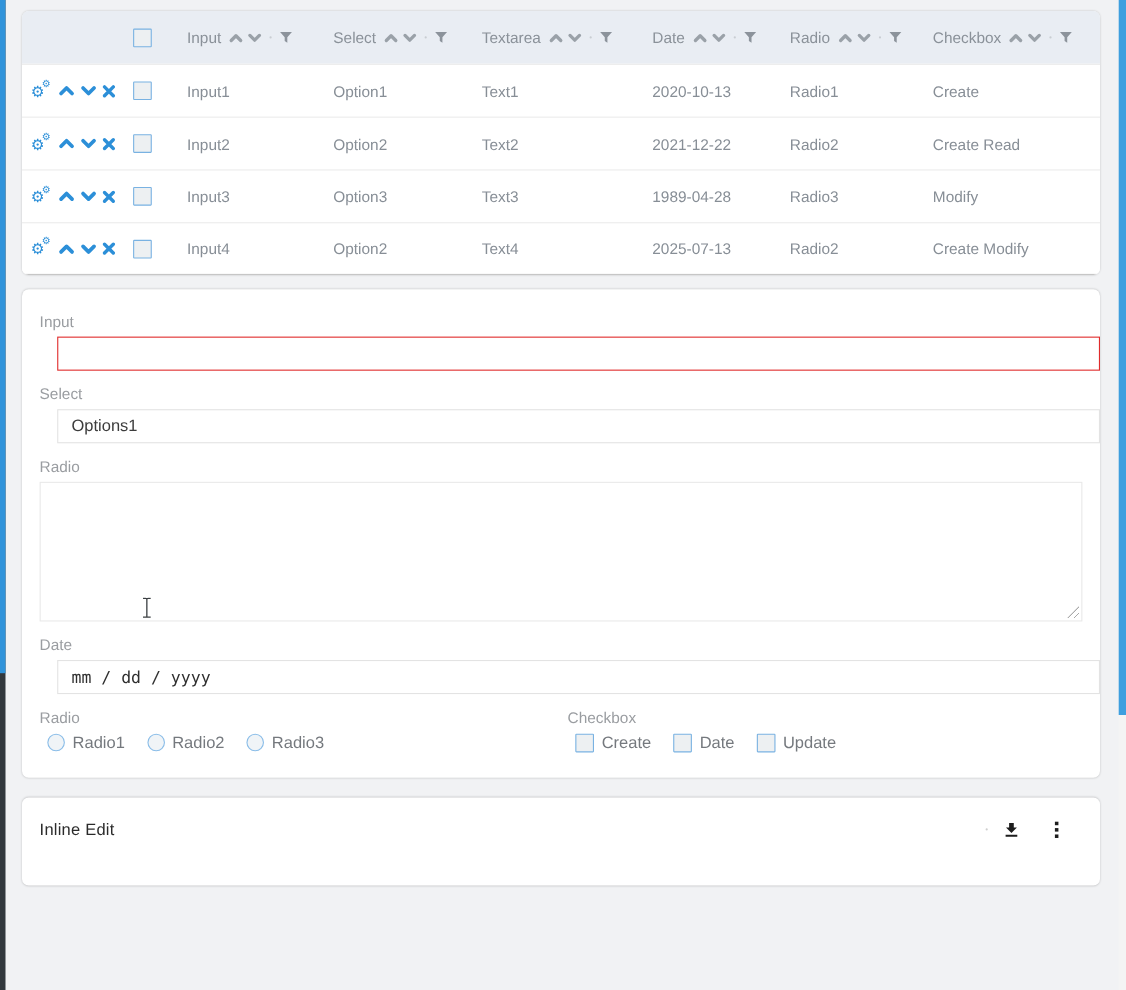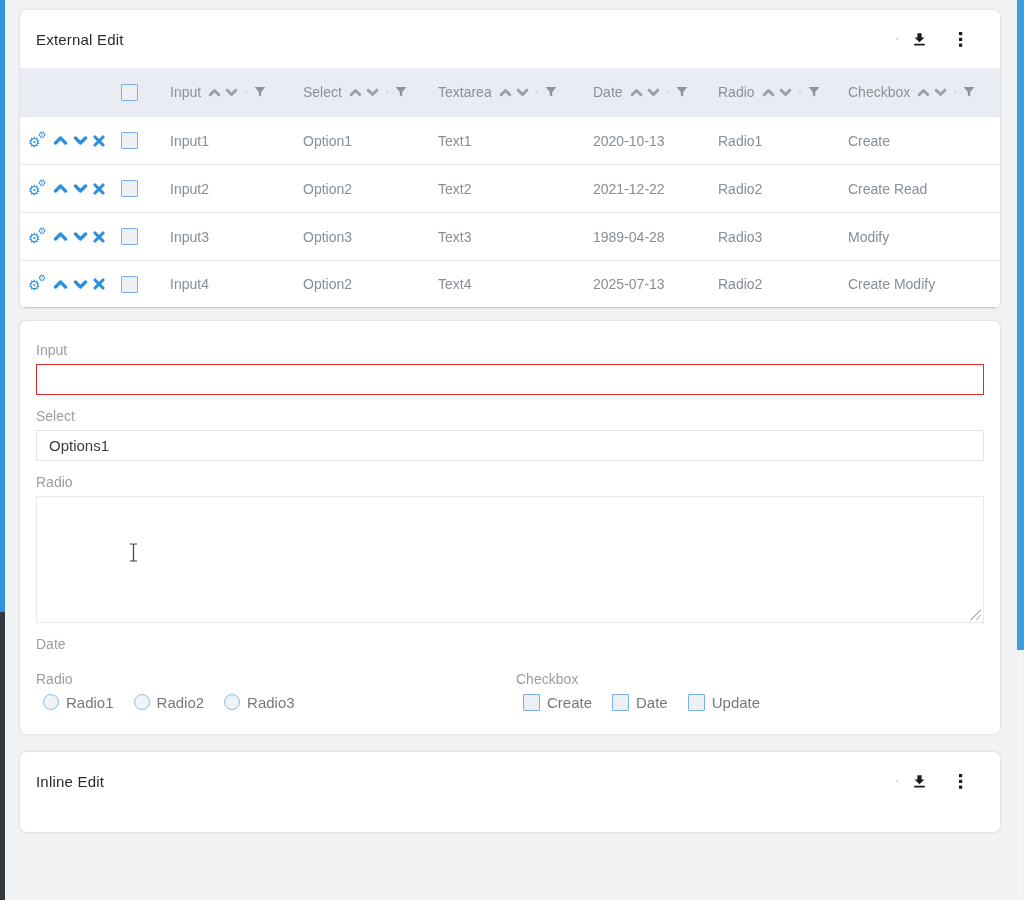--- a/index.html
+++ b/index.html
@@ -61,21 +61,21 @@
   .gear-big   { position:absolute; left:0; top:3px; font-size:14px; }
   .gear-small { position:absolute; left:10px; top:-1px; font-size:9px; }
 
   
   .form-card { margin-top:13px; }
   .form-body { padding:22px 16px 0; }
   .form-body label { display:block; font-size:14px; line-height:15px; color:#9a9da1; margin:14px 0 6px; }
   .form-body label.first { margin-top:0; }
   .fld {
     width:100%; height:31px; border:1px solid #e3e3e3; background:#fff;
-    display:flex; align-items:center; padding:0 12px; font-size:15px; color:#3c3c3c;
+    display:flex; align-items:center; padding:0 12px; font-size:15px; color:#3c3c3c;margin-left:16px;
   }
   .fld.error { border:1px solid #e02b2b; }
   .textarea-mock { position:relative; width:100%; height:127px; border:1px solid #e9e9e9; background:#fff; }
   .resize-handle {
     position:absolute; right:2px; bottom:2px; width:11px; height:11px; cursor:nwse-resize;
     background:repeating-linear-gradient(-45deg, transparent 0 3px, #a9a9a9 3px 4px);
     clip-path:polygon(100% 0, 100% 100%, 0 100%);
   }
   .date-fld { font-family:"DejaVu Sans Mono", monospace; font-size:15px; color:#2f2f2f; letter-spacing:0; }
   .two-col { display:flex; }
@@ -106,377 +106,362 @@
 <div class="sb-left">
   <div class="thumb"></div>
 </div>
 <div class="sb-right">
   <div class="thumb"></div>
 </div>
 
 <div class="content">
 
   <section class="card" style="margin-top:10px;">
+
+    <div class="tbl-row thead">
+      <div class="col-actions"></div>
+      <div class="col-check">
+        <span class="checkbox"></span>
+      </div>
+
+      <div class="th c-input">
+        <span class="lbl">Input</span>
+        <span class="sort">
+            <svg width="13" height="9" viewBox="0 0 13 9">
+              <path d="M2.2 6.8 6.5 2.5 10.8 6.8" fill="none" stroke="currentColor" stroke-width="3" stroke-linecap="round" stroke-linejoin="round"></path>
+            </svg>
+          </span>
+        <span class="sort">
+            <svg width="13" height="9" viewBox="0 0 13 9">
+              <path d="M2.2 2.2 6.5 6.5 10.8 2.2" fill="none" stroke="currentColor" stroke-width="3" stroke-linecap="round" stroke-linejoin="round"></path>
+            </svg>
+          </span>
+        <span class="hdr-dot"></span>
+        <span class="funnel">
+            <svg width="12" height="12" viewBox="0 0 12 12">
+              <path fill="#8c939b" d="M.6 1h10.8L7.2 5.9v4.9L4.8 9.2V5.9z"></path>
+            </svg>
+          </span>
+      </div>
+
+      <div class="th c-select">
+        <span class="lbl">Select</span>
+        <span class="sort">
+            <svg width="13" height="9" viewBox="0 0 13 9">
+              <path d="M2.2 6.8 6.5 2.5 10.8 6.8" fill="none" stroke="currentColor" stroke-width="3" stroke-linecap="round" stroke-linejoin="round"></path>
+            </svg>
+          </span>
+        <span class="sort">
+            <svg width="13" height="9" viewBox="0 0 13 9">
+              <path d="M2.2 2.2 6.5 6.5 10.8 2.2" fill="none" stroke="currentColor" stroke-width="3" stroke-linecap="round" stroke-linejoin="round"></path>
+            </svg>
+          </span>
+        <span class="hdr-dot"></span>
+        <span class="funnel">
+            <svg width="12" height="12" viewBox="0 0 12 12">
+              <path fill="#8c939b" d="M.6 1h10.8L7.2 5.9v4.9L4.8 9.2V5.9z"></path>
+            </svg>
+          </span>
+      </div>
+
+      <div class="th c-textarea">
+        <span class="lbl">Textarea</span>
+        <span class="sort">
+            <svg width="13" height="9" viewBox="0 0 13 9">
+              <path d="M2.2 6.8 6.5 2.5 10.8 6.8" fill="none" stroke="currentColor" stroke-width="3" stroke-linecap="round" stroke-linejoin="round"></path>
+            </svg>
+          </span>
+        <span class="sort">
+            <svg width="13" height="9" viewBox="0 0 13 9">
+              <path d="M2.2 2.2 6.5 6.5 10.8 2.2" fill="none" stroke="currentColor" stroke-width="3" stroke-linecap="round" stroke-linejoin="round"></path>
+            </svg>
+          </span>
+        <span class="hdr-dot"></span>
+        <span class="funnel">
+            <svg width="12" height="12" viewBox="0 0 12 12">
+              <path fill="#8c939b" d="M.6 1h10.8L7.2 5.9v4.9L4.8 9.2V5.9z"></path>
+            </svg>
+          </span>
+      </div>
+
+      <div class="th c-date">
+        <span class="lbl">Date</span>
+        <span class="sort">
+            <svg width="13" height="9" viewBox="0 0 13 9">
+              <path d="M2.2 6.8 6.5 2.5 10.8 6.8" fill="none" stroke="currentColor" stroke-width="3" stroke-linecap="round" stroke-linejoin="round"></path>
+            </svg>
+          </span>
+        <span class="sort">
+            <svg width="13" height="9" viewBox="0 0 13 9">
+              <path d="M2.2 2.2 6.5 6.5 10.8 2.2" fill="none" stroke="currentColor" stroke-width="3" stroke-linecap="round" stroke-linejoin="round"></path>
+            </svg>
+          </span>
+        <span class="hdr-dot"></span>
+        <span class="funnel">
+            <svg width="12" height="12" viewBox="0 0 12 12">
+              <path fill="#8c939b" d="M.6 1h10.8L7.2 5.9v4.9L4.8 9.2V5.9z"></path>
+            </svg>
+          </span>
+      </div>
+
+      <div class="th c-radio">
+        <span class="lbl">Radio</span>
+        <span class="sort">
+            <svg width="13" height="9" viewBox="0 0 13 9">
+              <path d="M2.2 6.8 6.5 2.5 10.8 6.8" fill="none" stroke="currentColor" stroke-width="3" stroke-linecap="round" stroke-linejoin="round"></path>
+            </svg>
+          </span>
+        <span class="sort">
+            <svg width="13" height="9" viewBox="0 0 13 9">
+              <path d="M2.2 2.2 6.5 6.5 10.8 2.2" fill="none" stroke="currentColor" stroke-width="3" stroke-linecap="round" stroke-linejoin="round"></path>
+            </svg>
+          </span>
+        <span class="hdr-dot"></span>
+        <span class="funnel">
+            <svg width="12" height="12" viewBox="0 0 12 12">
+              <path fill="#8c939b" d="M.6 1h10.8L7.2 5.9v4.9L4.8 9.2V5.9z"></path>
+            </svg>
+          </span>
+      </div>
+
+      <div class="th c-checkbox">
+        <span class="lbl">Checkbox</span>
+        <span class="sort">
+            <svg width="13" height="9" viewBox="0 0 13 9">
+              <path d="M2.2 6.8 6.5 2.5 10.8 6.8" fill="none" stroke="currentColor" stroke-width="3" stroke-linecap="round" stroke-linejoin="round"></path>
+            </svg>
+          </span>
+        <span class="sort">
+            <svg width="13" height="9" viewBox="0 0 13 9">
+              <path d="M2.2 2.2 6.5 6.5 10.8 2.2" fill="none" stroke="currentColor" stroke-width="3" stroke-linecap="round" stroke-linejoin="round"></path>
+            </svg>
+          </span>
+        <span class="hdr-dot"></span>
+        <span class="funnel">
+            <svg width="12" height="12" viewBox="0 0 12 12">
+              <path fill="#8c939b" d="M.6 1h10.8L7.2 5.9v4.9L4.8 9.2V5.9z"></path>
+            </svg>
+          </span>
+      </div>
+    </div>
+
+    <div class="tbl-row body-row">
+      <div class="col-actions">
+        <span class="act gear-wrap">
+            <span class="gear-big">⚙</span>
+            <span class="gear-small">⚙</span>
+          </span>
+        <span class="act">
+            <svg width="15" height="11" viewBox="0 0 15 11">
+              <path d="M2.5 8 7.5 3 12.5 8" fill="none" stroke="currentColor" stroke-width="3.4" stroke-linecap="round" stroke-linejoin="round"></path>
+            </svg>
+          </span>
+        <span class="act">
+            <svg width="15" height="11" viewBox="0 0 15 11">
+              <path d="M2.5 3 7.5 8 12.5 3" fill="none" stroke="currentColor" stroke-width="3.4" stroke-linecap="round" stroke-linejoin="round"></path>
+            </svg>
+          </span>
+        <span class="act">
+            <svg width="12" height="12" viewBox="0 0 12 12">
+              <path d="M2 2 10 10 M10 2 2 10" stroke="currentColor" stroke-width="3.1" stroke-linecap="round"></path>
+            </svg>
+          </span>
+      </div>
+      <div class="col-check">
+          <span class="checkbox"></span>
+        </div>
+      <div class="td c-input">Input1</div>
+      <div class="td c-select">Option1</div>
+      <div class="td c-textarea">Text1</div>
+      <div class="td c-date">2020-10-13</div>
+      <div class="td c-radio">Radio1</div>
+      <div class="td c-checkbox">Create</div>
+    </div>
+
+    <div class="tbl-row body-row">
+      <div class="col-actions">
+        <span class="act gear-wrap">
+            <span class="gear-big">⚙</span>
+            <span class="gear-small">⚙</span>
+          </span>
+        <span class="act">
+            <svg width="15" height="11" viewBox="0 0 15 11">
+              <path d="M2.5 8 7.5 3 12.5 8" fill="none" stroke="currentColor" stroke-width="3.4" stroke-linecap="round" stroke-linejoin="round"></path>
+            </svg>
+          </span>
+        <span class="act">
+            <svg width="15" height="11" viewBox="0 0 15 11">
+              <path d="M2.5 3 7.5 8 12.5 3" fill="none" stroke="currentColor" stroke-width="3.4" stroke-linecap="round" stroke-linejoin="round"></path>
+            </svg>
+          </span>
+        <span class="act">
+            <svg width="12" height="12" viewBox="0 0 12 12">
+              <path d="M2 2 10 10 M10 2 2 10" stroke="currentColor" stroke-width="3.1" stroke-linecap="round"></path>
+            </svg>
+          </span>
+      </div>
+      <div class="col-check">
+          <span class="checkbox"></span>
+        </div>
+      <div class="td c-input">Input2</div>
+      <div class="td c-select">Option2</div>
+      <div class="td c-textarea">Text2</div>
+      <div class="td c-date">2021-12-22</div>
+      <div class="td c-radio">Radio2</div>
+      <div class="td c-checkbox">Create Read</div>
+    </div>
+
+    <div class="tbl-row body-row">
+      <div class="col-actions">
+        <span class="act gear-wrap">
+            <span class="gear-big">⚙</span>
+            <span class="gear-small">⚙</span>
+          </span>
+        <span class="act">
+            <svg width="15" height="11" viewBox="0 0 15 11">
+              <path d="M2.5 8 7.5 3 12.5 8" fill="none" stroke="currentColor" stroke-width="3.4" stroke-linecap="round" stroke-linejoin="round"></path>
+            </svg>
+          </span>
+        <span class="act">
+            <svg width="15" height="11" viewBox="0 0 15 11">
+              <path d="M2.5 3 7.5 8 12.5 3" fill="none" stroke="currentColor" stroke-width="3.4" stroke-linecap="round" stroke-linejoin="round"></path>
+            </svg>
+          </span>
+        <span class="act">
+            <svg width="12" height="12" viewBox="0 0 12 12">
+              <path d="M2 2 10 10 M10 2 2 10" stroke="currentColor" stroke-width="3.1" stroke-linecap="round"></path>
+            </svg>
+          </span>
+      </div>
+      <div class="col-check">
+          <span class="checkbox"></span>
+        </div>
+      <div class="td c-input">Input3</div>
+      <div class="td c-select">Option3</div>
+      <div class="td c-textarea">Text3</div>
+      <div class="td c-date">1989-04-28</div>
+      <div class="td c-radio">Radio3</div>
+      <div class="td c-checkbox">Modify</div>
+    </div>
+
+    <div class="tbl-row body-row tbl-bottom">
+      <div class="col-actions">
+        <span class="act gear-wrap">
+            <span class="gear-big">⚙</span>
+            <span class="gear-small">⚙</span>
+          </span>
+        <span class="act">
+            <svg width="15" height="11" viewBox="0 0 15 11">
+              <path d="M2.5 8 7.5 3 12.5 8" fill="none" stroke="currentColor" stroke-width="3.4" stroke-linecap="round" stroke-linejoin="round"></path>
+            </svg>
+          </span>
+        <span class="act">
+            <svg width="15" height="11" viewBox="0 0 15 11">
+              <path d="M2.5 3 7.5 8 12.5 3" fill="none" stroke="currentColor" stroke-width="3.4" stroke-linecap="round" stroke-linejoin="round"></path>
+            </svg>
+          </span>
+        <span class="act">
+            <svg width="12" height="12" viewBox="0 0 12 12">
+              <path d="M2 2 10 10 M10 2 2 10" stroke="currentColor" stroke-width="3.1" stroke-linecap="round"></path>
+            </svg>
+          </span>
+      </div>
+      <div class="col-check">
+          <span class="checkbox"></span>
+        </div>
+      <div class="td c-input">Input4</div>
+      <div class="td c-select">Option2</div>
+      <div class="td c-textarea">Text4</div>
+      <div class="td c-date">2025-07-13</div>
+      <div class="td c-radio">Radio2</div>
+      <div class="td c-checkbox">Create Modify</div>
+    </div>
+  </section>
+
+  <section class="card form-card">
+    <div class="form-body">
+      <label class="first">Input</label>
+      <div class="fld error">
+          <span></span>
+        </div>
+
+      <label>Select</label>
+      <div class="fld">
+          <span>Options1</span>
+        </div>
+
+      <label>Radio</label>
+      <div class="textarea-mock">
+        <span></span>
+        <span class="resize-handle"></span>
+      </div>
+
+      <label>Date</label>
+      <div class="fld date-fld">
+          <span>mm / dd / yyyy</span>
+        </div>
+
+      <div class="two-col">
+        <div>
+          <label>Radio</label>
+          <div class="ctrl-row">
+            <span class="opt">
+                <span class="radio"></span>
+                <span>Radio1</span>
+              </span>
+            <span class="opt">
+                <span class="radio"></span>
+                <span>Radio2</span>
+              </span>
+            <span class="opt">
+                <span class="radio"></span>
+                <span>Radio3</span>
+              </span>
+          </div>
+        </div>
+        <div>
+          <label>Checkbox</label>
+          <div class="ctrl-row">
+            <span class="opt">
+                <span class="checkbox"></span>
+                <span>Create</span>
+              </span>
+            <span class="opt">
+                <span class="checkbox"></span>
+                <span>Date</span>
+              </span>
+            <span class="opt">
+                <span class="checkbox"></span>
+                <span>Update</span>
+              </span>
+          </div>
+        </div>
+      </div>
+    </div>
+  </section>
+
+  <section class="card inline-card">
     <div class="card-head">
-      <span class="card-title">External Edit</span>
+      <span class="card-title">Inline Edit</span>
       <div class="tools">
         <span class="tool-dot"></span>
         <span class="tool-btn">
           <svg width="17" height="17" viewBox="0 0 24 24">
               <path fill="#1d1d1d" d="M19 9h-4V3H9v6H5l7 7 7-7zM4.5 18v2.6h15V18h-15z"></path>
             </svg>
         </span>
         <span class="tool-btn">
           <svg width="5" height="17" viewBox="0 0 5 17">
             <rect x="1" y="1" width="3.2" height="3.2" fill="#1d1d1d"></rect>
             <rect x="1" y="6.8" width="3.2" height="3.2" fill="#1d1d1d"></rect>
             <rect x="1" y="12.6" width="3.2" height="3.2" fill="#1d1d1d"></rect>
           </svg>
         </span>
       </div>
     </div>
-
-    <div class="tbl-row thead">
-      <div class="col-actions"></div>
-      <div class="col-check">
-        <span class="checkbox"></span>
-      </div>
-
-      <div class="th c-input">
-        <span class="lbl">Input</span>
-        <span class="sort">
-            <svg width="13" height="9" viewBox="0 0 13 9">
-              <path d="M2.2 6.8 6.5 2.5 10.8 6.8" fill="none" stroke="currentColor" stroke-width="3" stroke-linecap="round" stroke-linejoin="round"></path>
-            </svg>
-          </span>
-        <span class="sort">
-            <svg width="13" height="9" viewBox="0 0 13 9">
-              <path d="M2.2 2.2 6.5 6.5 10.8 2.2" fill="none" stroke="currentColor" stroke-width="3" stroke-linecap="round" stroke-linejoin="round"></path>
-            </svg>
-          </span>
-        <span class="hdr-dot"></span>
-        <span class="funnel">
-            <svg width="12" height="12" viewBox="0 0 12 12">
-              <path fill="#8c939b" d="M.6 1h10.8L7.2 5.9v4.9L4.8 9.2V5.9z"></path>
-            </svg>
-          </span>
-      </div>
-
-      <div class="th c-select">
-        <span class="lbl">Select</span>
-        <span class="sort">
-            <svg width="13" height="9" viewBox="0 0 13 9">
-              <path d="M2.2 6.8 6.5 2.5 10.8 6.8" fill="none" stroke="currentColor" stroke-width="3" stroke-linecap="round" stroke-linejoin="round"></path>
-            </svg>
-          </span>
-        <span class="sort">
-            <svg width="13" height="9" viewBox="0 0 13 9">
-              <path d="M2.2 2.2 6.5 6.5 10.8 2.2" fill="none" stroke="currentColor" stroke-width="3" stroke-linecap="round" stroke-linejoin="round"></path>
-            </svg>
-          </span>
-        <span class="hdr-dot"></span>
-        <span class="funnel">
-            <svg width="12" height="12" viewBox="0 0 12 12">
-              <path fill="#8c939b" d="M.6 1h10.8L7.2 5.9v4.9L4.8 9.2V5.9z"></path>
-            </svg>
-          </span>
-      </div>
-
-      <div class="th c-textarea">
-        <span class="lbl">Textarea</span>
-        <span class="sort">
-            <svg width="13" height="9" viewBox="0 0 13 9">
-              <path d="M2.2 6.8 6.5 2.5 10.8 6.8" fill="none" stroke="currentColor" stroke-width="3" stroke-linecap="round" stroke-linejoin="round"></path>
-            </svg>
-          </span>
-        <span class="sort">
-            <svg width="13" height="9" viewBox="0 0 13 9">
-              <path d="M2.2 2.2 6.5 6.5 10.8 2.2" fill="none" stroke="currentColor" stroke-width="3" stroke-linecap="round" stroke-linejoin="round"></path>
-            </svg>
-          </span>
-        <span class="hdr-dot"></span>
-        <span class="funnel">
-            <svg width="12" height="12" viewBox="0 0 12 12">
-              <path fill="#8c939b" d="M.6 1h10.8L7.2 5.9v4.9L4.8 9.2V5.9z"></path>
-            </svg>
-          </span>
-      </div>
-
-      <div class="th c-date">
-        <span class="lbl">Date</span>
-        <span class="sort">
-            <svg width="13" height="9" viewBox="0 0 13 9">
-              <path d="M2.2 6.8 6.5 2.5 10.8 6.8" fill="none" stroke="currentColor" stroke-width="3" stroke-linecap="round" stroke-linejoin="round"></path>
-            </svg>
-          </span>
-        <span class="sort">
-            <svg width="13" height="9" viewBox="0 0 13 9">
-              <path d="M2.2 2.2 6.5 6.5 10.8 2.2" fill="none" stroke="currentColor" stroke-width="3" stroke-linecap="round" stroke-linejoin="round"></path>
-            </svg>
-          </span>
-        <span class="hdr-dot"></span>
-        <span class="funnel">
-            <svg width="12" height="12" viewBox="0 0 12 12">
-              <path fill="#8c939b" d="M.6 1h10.8L7.2 5.9v4.9L4.8 9.2V5.9z"></path>
-            </svg>
-          </span>
-      </div>
-
-      <div class="th c-radio">
-        <span class="lbl">Radio</span>
-        <span class="sort">
-            <svg width="13" height="9" viewBox="0 0 13 9">
-              <path d="M2.2 6.8 6.5 2.5 10.8 6.8" fill="none" stroke="currentColor" stroke-width="3" stroke-linecap="round" stroke-linejoin="round"></path>
-            </svg>
-          </span>
-        <span class="sort">
-            <svg width="13" height="9" viewBox="0 0 13 9">
-              <path d="M2.2 2.2 6.5 6.5 10.8 2.2" fill="none" stroke="currentColor" stroke-width="3" stroke-linecap="round" stroke-linejoin="round"></path>
-            </svg>
-          </span>
-        <span class="hdr-dot"></span>
-        <span class="funnel">
-            <svg width="12" height="12" viewBox="0 0 12 12">
-              <path fill="#8c939b" d="M.6 1h10.8L7.2 5.9v4.9L4.8 9.2V5.9z"></path>
-            </svg>
-          </span>
-      </div>
-
-      <div class="th c-checkbox">
-        <span class="lbl">Checkbox</span>
-        <span class="sort">
-            <svg width="13" height="9" viewBox="0 0 13 9">
-              <path d="M2.2 6.8 6.5 2.5 10.8 6.8" fill="none" stroke="currentColor" stroke-width="3" stroke-linecap="round" stroke-linejoin="round"></path>
-            </svg>
-          </span>
-        <span class="sort">
-            <svg width="13" height="9" viewBox="0 0 13 9">
-              <path d="M2.2 2.2 6.5 6.5 10.8 2.2" fill="none" stroke="currentColor" stroke-width="3" stroke-linecap="round" stroke-linejoin="round"></path>
-            </svg>
-          </span>
-        <span class="hdr-dot"></span>
-        <span class="funnel">
-            <svg width="12" height="12" viewBox="0 0 12 12">
-              <path fill="#8c939b" d="M.6 1h10.8L7.2 5.9v4.9L4.8 9.2V5.9z"></path>
-            </svg>
-          </span>
-      </div>
-    </div>
-
-    <div class="tbl-row body-row">
-      <div class="col-actions">
-        <span class="act gear-wrap">
-            <span class="gear-big">⚙</span>
-            <span class="gear-small">⚙</span>
-          </span>
-        <span class="act">
-            <svg width="15" height="11" viewBox="0 0 15 11">
-              <path d="M2.5 8 7.5 3 12.5 8" fill="none" stroke="currentColor" stroke-width="3.4" stroke-linecap="round" stroke-linejoin="round"></path>
-            </svg>
-          </span>
-        <span class="act">
-            <svg width="15" height="11" viewBox="0 0 15 11">
-              <path d="M2.5 3 7.5 8 12.5 3" fill="none" stroke="currentColor" stroke-width="3.4" stroke-linecap="round" stroke-linejoin="round"></path>
-            </svg>
-          </span>
-        <span class="act">
-            <svg width="12" height="12" viewBox="0 0 12 12">
-              <path d="M2 2 10 10 M10 2 2 10" stroke="currentColor" stroke-width="3.1" stroke-linecap="round"></path>
-            </svg>
-          </span>
-      </div>
-      <div class="col-check">
-          <span class="checkbox"></span>
-        </div>
-      <div class="td c-input">Input1</div>
-      <div class="td c-select">Option1</div>
-      <div class="td c-textarea">Text1</div>
-      <div class="td c-date">2020-10-13</div>
-      <div class="td c-radio">Radio1</div>
-      <div class="td c-checkbox">Create</div>
-    </div>
-
-    <div class="tbl-row body-row">
-      <div class="col-actions">
-        <span class="act gear-wrap">
-            <span class="gear-big">⚙</span>
-            <span class="gear-small">⚙</span>
-          </span>
-        <span class="act">
-            <svg width="15" height="11" viewBox="0 0 15 11">
-              <path d="M2.5 8 7.5 3 12.5 8" fill="none" stroke="currentColor" stroke-width="3.4" stroke-linecap="round" stroke-linejoin="round"></path>
-            </svg>
-          </span>
-        <span class="act">
-            <svg width="15" height="11" viewBox="0 0 15 11">
-              <path d="M2.5 3 7.5 8 12.5 3" fill="none" stroke="currentColor" stroke-width="3.4" stroke-linecap="round" stroke-linejoin="round"></path>
-            </svg>
-          </span>
-        <span class="act">
-            <svg width="12" height="12" viewBox="0 0 12 12">
-              <path d="M2 2 10 10 M10 2 2 10" stroke="currentColor" stroke-width="3.1" stroke-linecap="round"></path>
-            </svg>
-          </span>
-      </div>
-      <div class="col-check">
-          <span class="checkbox"></span>
-        </div>
-      <div class="td c-input">Input2</div>
-      <div class="td c-select">Option2</div>
-      <div class="td c-textarea">Text2</div>
-      <div class="td c-date">2021-12-22</div>
-      <div class="td c-radio">Radio2</div>
-      <div class="td c-checkbox">Create Read</div>
-    </div>
-
-    <div class="tbl-row body-row">
-      <div class="col-actions">
-        <span class="act gear-wrap">
-            <span class="gear-big">⚙</span>
-            <span class="gear-small">⚙</span>
-          </span>
-        <span class="act">
-            <svg width="15" height="11" viewBox="0 0 15 11">
-              <path d="M2.5 8 7.5 3 12.5 8" fill="none" stroke="currentColor" stroke-width="3.4" stroke-linecap="round" stroke-linejoin="round"></path>
-            </svg>
-          </span>
-        <span class="act">
-            <svg width="15" height="11" viewBox="0 0 15 11">
-              <path d="M2.5 3 7.5 8 12.5 3" fill="none" stroke="currentColor" stroke-width="3.4" stroke-linecap="round" stroke-linejoin="round"></path>
-            </svg>
-          </span>
-        <span class="act">
-            <svg width="12" height="12" viewBox="0 0 12 12">
-              <path d="M2 2 10 10 M10 2 2 10" stroke="currentColor" stroke-width="3.1" stroke-linecap="round"></path>
-            </svg>
-          </span>
-      </div>
-      <div class="col-check">
-          <span class="checkbox"></span>
-        </div>
-      <div class="td c-input">Input3</div>
-      <div class="td c-select">Option3</div>
-      <div class="td c-textarea">Text3</div>
-      <div class="td c-date">1989-04-28</div>
-      <div class="td c-radio">Radio3</div>
-      <div class="td c-checkbox">Modify</div>
-    </div>
-
-    <div class="tbl-row body-row tbl-bottom">
-      <div class="col-actions">
-        <span class="act gear-wrap">
-            <span class="gear-big">⚙</span>
-            <span class="gear-small">⚙</span>
-          </span>
-        <span class="act">
-            <svg width="15" height="11" viewBox="0 0 15 11">
-              <path d="M2.5 8 7.5 3 12.5 8" fill="none" stroke="currentColor" stroke-width="3.4" stroke-linecap="round" stroke-linejoin="round"></path>
-            </svg>
-          </span>
-        <span class="act">
-            <svg width="15" height="11" viewBox="0 0 15 11">
-              <path d="M2.5 3 7.5 8 12.5 3" fill="none" stroke="currentColor" stroke-width="3.4" stroke-linecap="round" stroke-linejoin="round"></path>
-            </svg>
-          </span>
-        <span class="act">
-            <svg width="12" height="12" viewBox="0 0 12 12">
-              <path d="M2 2 10 10 M10 2 2 10" stroke="currentColor" stroke-width="3.1" stroke-linecap="round"></path>
-            </svg>
-          </span>
-      </div>
-      <div class="col-check">
-          <span class="checkbox"></span>
-        </div>
-      <div class="td c-input">Input4</div>
-      <div class="td c-select">Option2</div>
-      <div class="td c-textarea">Text4</div>
-      <div class="td c-date">2025-07-13</div>
-      <div class="td c-radio">Radio2</div>
-      <div class="td c-checkbox">Create Modify</div>
-    </div>
-  </section>
-
-  <section class="card form-card">
-    <div class="form-body">
-      <label class="first">Input</label>
-      <div class="fld error">
-          <span></span>
-        </div>
-
-      <label>Select</label>
-      <div class="fld">
-          <span>Options1</span>
-        </div>
-
-      <label>Radio</label>
-      <div class="textarea-mock">
-        <span></span>
-        <span class="resize-handle"></span>
-      </div>
-
-      <label>Date</label>
-
-      <div class="two-col">
-        <div>
-          <label>Radio</label>
-          <div class="ctrl-row">
-            <span class="opt">
-                <span class="radio"></span>
-                <span>Radio1</span>
-              </span>
-            <span class="opt">
-                <span class="radio"></span>
-                <span>Radio2</span>
-              </span>
-            <span class="opt">
-                <span class="radio"></span>
-                <span>Radio3</span>
-              </span>
-          </div>
-        </div>
-        <div>
-          <label>Checkbox</label>
-          <div class="ctrl-row">
-            <span class="opt">
-                <span class="checkbox"></span>
-                <span>Create</span>
-              </span>
-            <span class="opt">
-                <span class="checkbox"></span>
-                <span>Date</span>
-              </span>
-            <span class="opt">
-                <span class="checkbox"></span>
-                <span>Update</span>
-              </span>
-          </div>
-        </div>
-      </div>
-    </div>
-  </section>
-
-  <section class="card inline-card">
-    <div class="card-head">
-      <span class="card-title">Inline Edit</span>
-      <div class="tools">
-        <span class="tool-dot"></span>
-        <span class="tool-btn">
-          <svg width="17" height="17" viewBox="0 0 24 24">
-              <path fill="#1d1d1d" d="M19 9h-4V3H9v6H5l7 7 7-7zM4.5 18v2.6h15V18h-15z"></path>
-            </svg>
-        </span>
-        <span class="tool-btn">
-          <svg width="5" height="17" viewBox="0 0 5 17">
-            <rect x="1" y="1" width="3.2" height="3.2" fill="#1d1d1d"></rect>
-            <rect x="1" y="6.8" width="3.2" height="3.2" fill="#1d1d1d"></rect>
-            <rect x="1" y="12.6" width="3.2" height="3.2" fill="#1d1d1d"></rect>
-          </svg>
-        </span>
-      </div>
-    </div>
   </section>
 </div>
 
 <span class="cursor-ibeam">
   <svg width="9" height="19" viewBox="0 0 9 19">
     <path d="M1 1h2.4c.6 0 1.1.4 1.1.4s.5-.4 1.1-.4H8 M4.5 1.4v16.2 M1 18h2.4c.6 0 1.1-.4 1.1-.4s.5.4 1.1.4H8" fill="none" stroke="#3c4043" stroke-width="1.2"></path>
   </svg>
 </span>
 
 </body></html>

